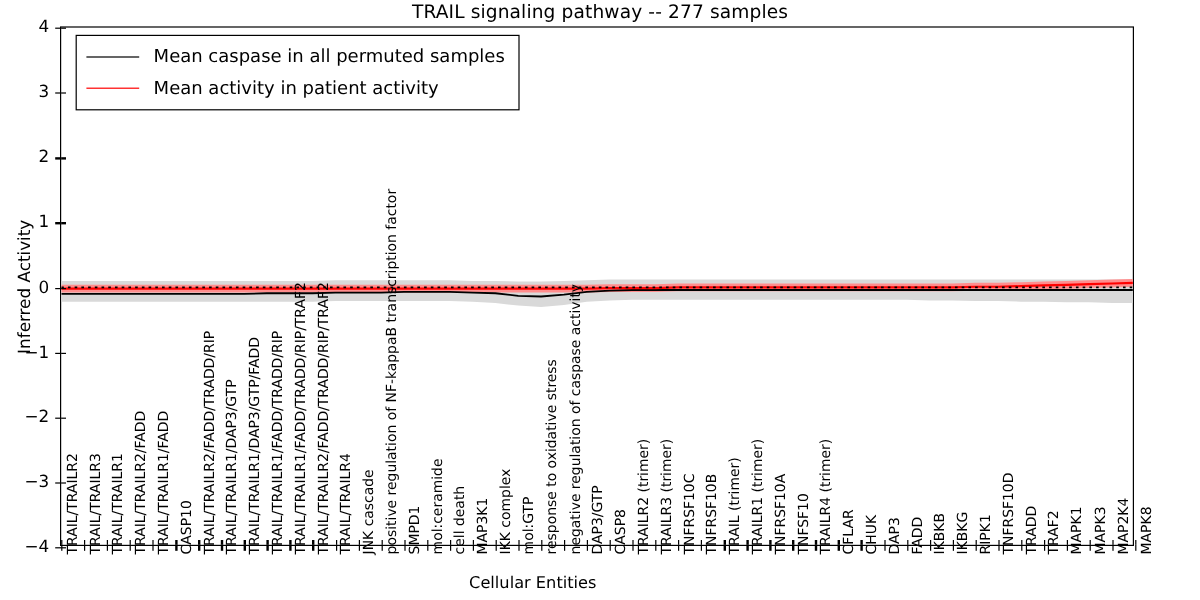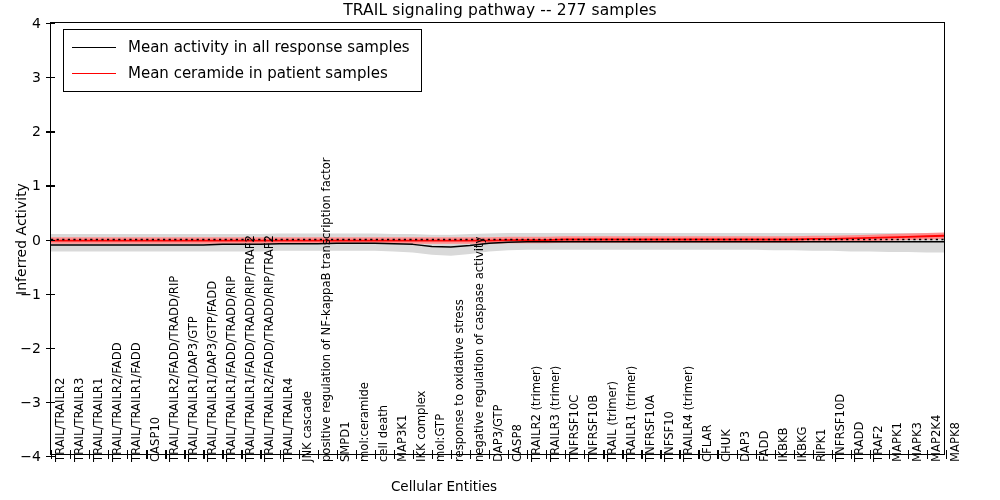--- a/index.html
+++ b/index.html
@@ -238,21 +238,21 @@
       <div class="xlab" style="left: 911.515px; top: 462px;">MAPK3</div>
       <div class="xlab" style="left: 930.557px; top: 462px;">MAP2K4</div>
       <div class="xlab" style="left: 949.6px; top: 462px;">MAPK8</div>
     </div>
 
   <div class="xlabel">Cellular Entities</div>
 
   <div class="legend" id="legend">
       <div class="legrow">
         <span class="legline"></span>
-        <span class="legtxt">Mean activity in all response samples</span>
+        <span class="legtxt">Mean caspase in all permuted samples</span>
       </div>
       <div class="legrow">
         <span class="legline red"></span>
-        <span class="legtxt">Mean ceramide in patient samples</span>
+        <span class="legtxt">Mean activity in patient activity</span>
       </div>
     </div>
 
 </div>
 
 </body></html>

